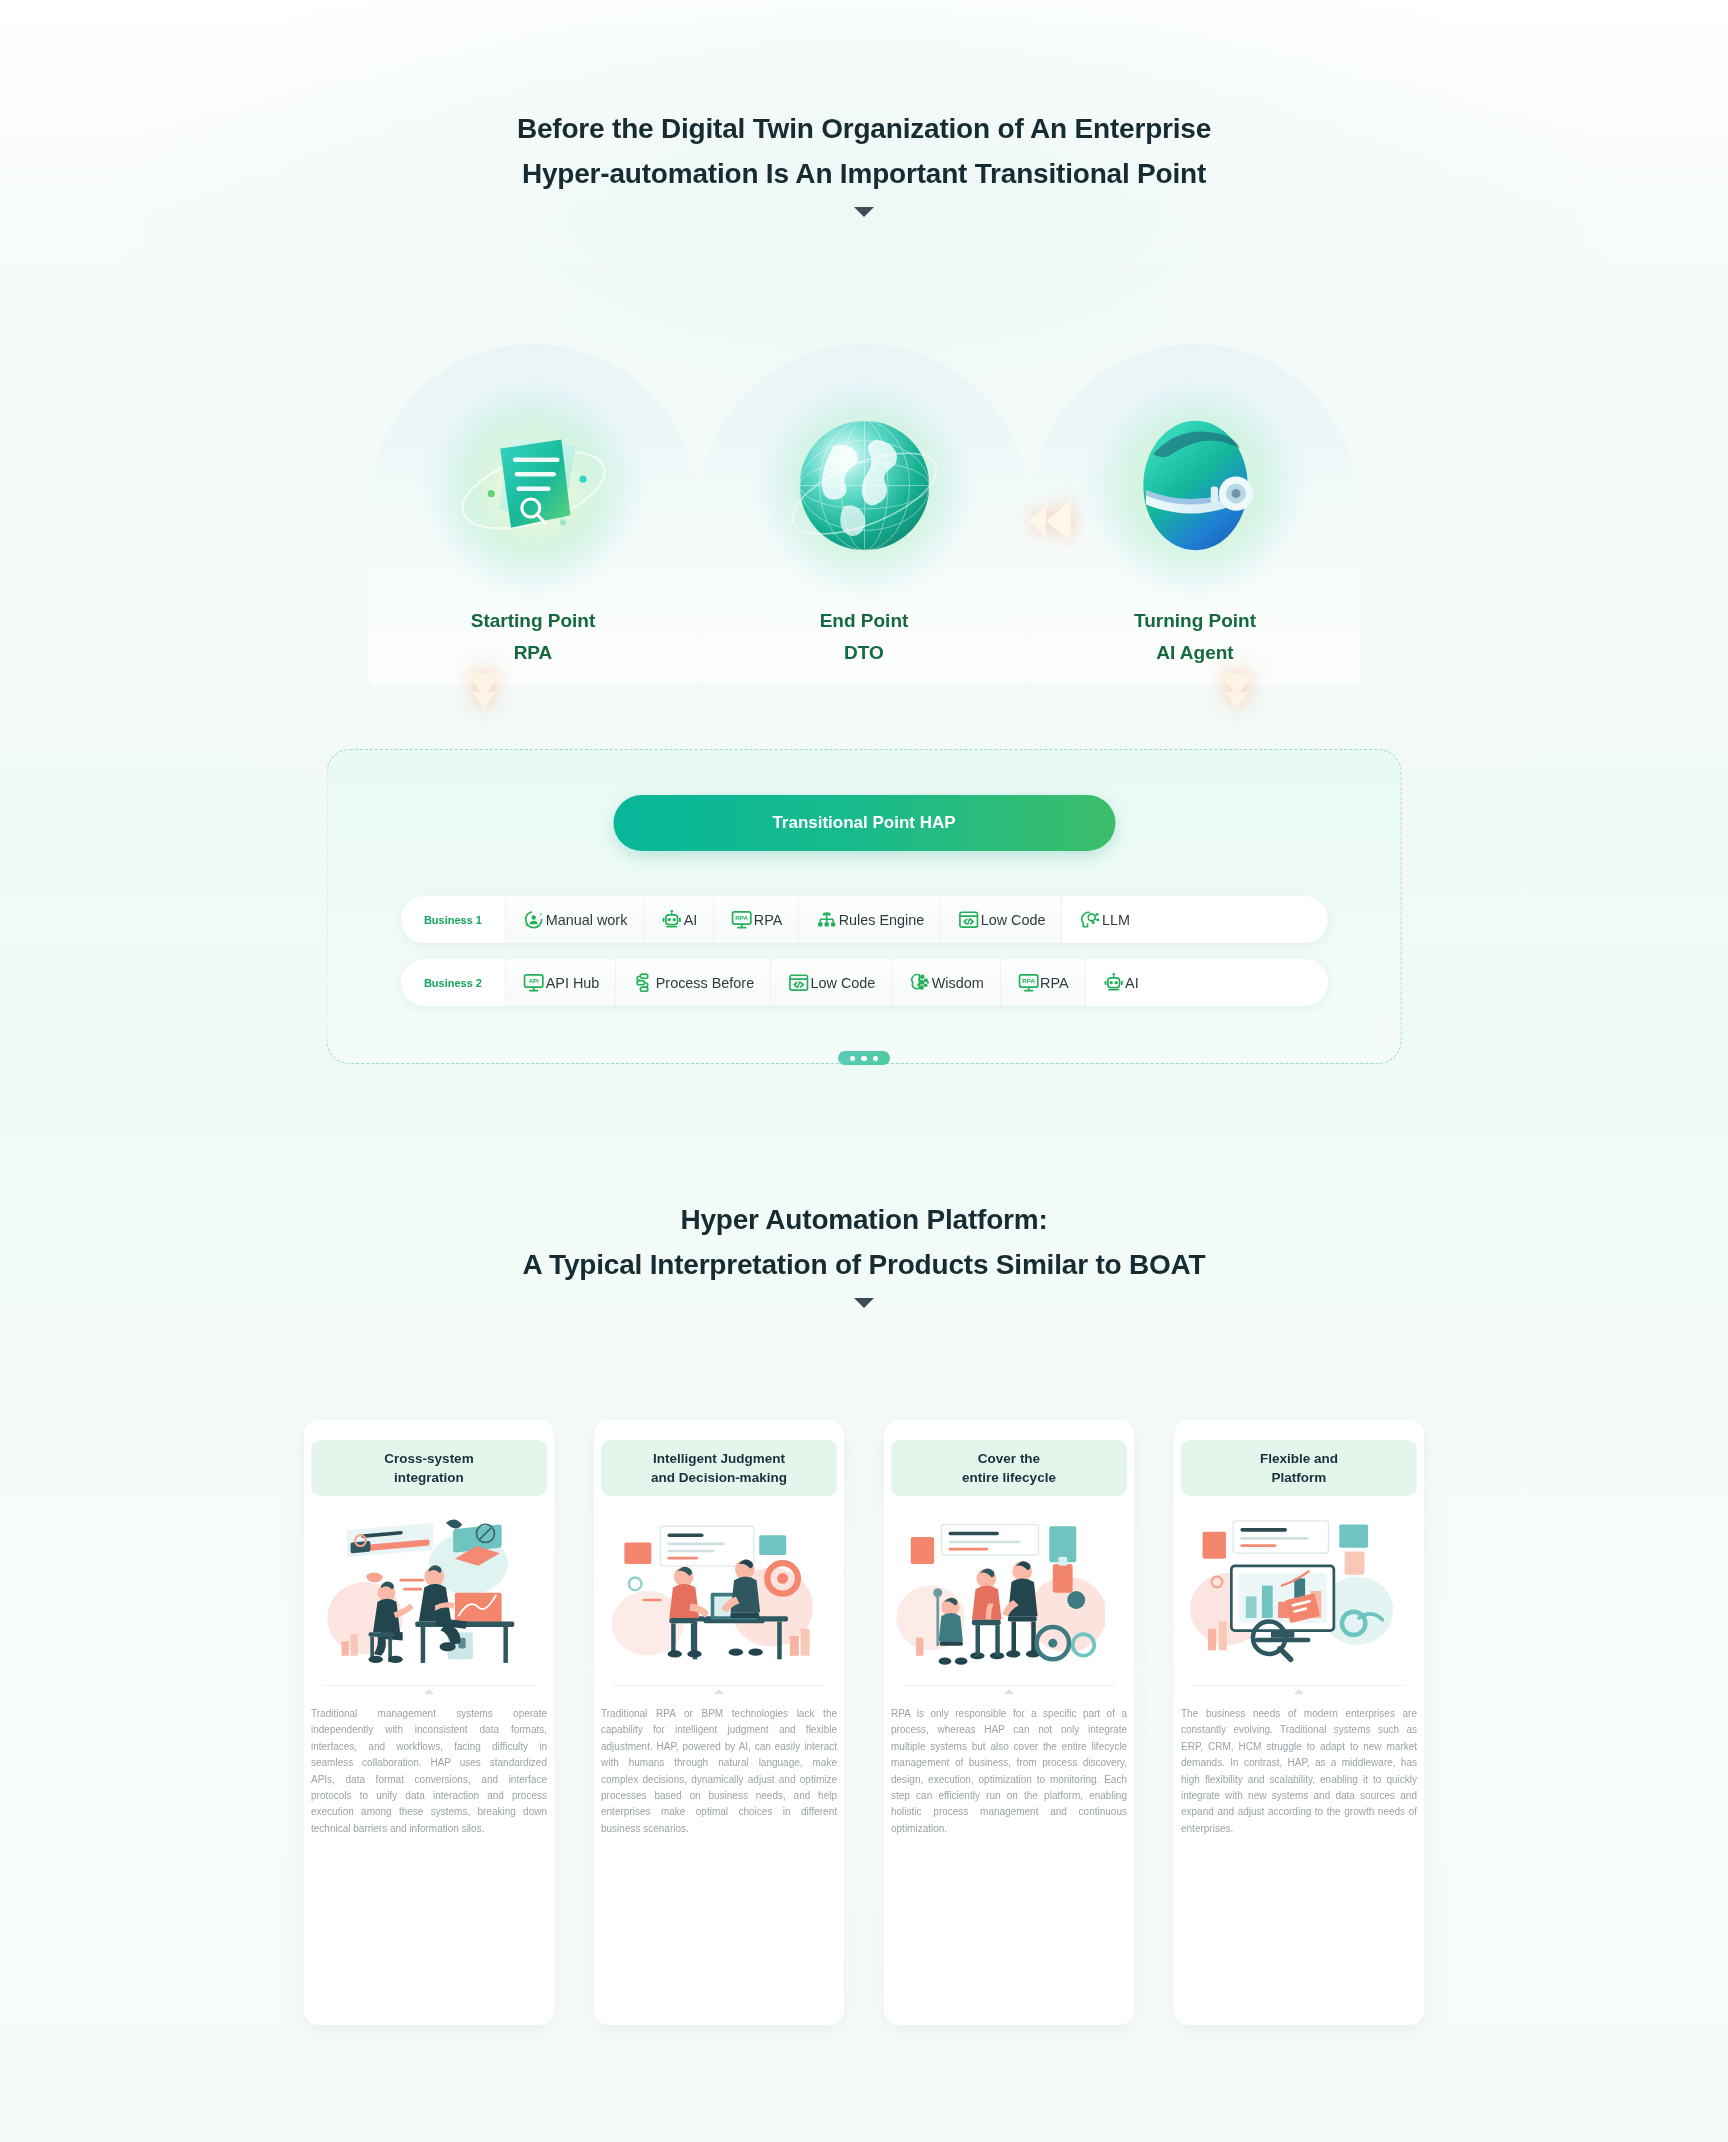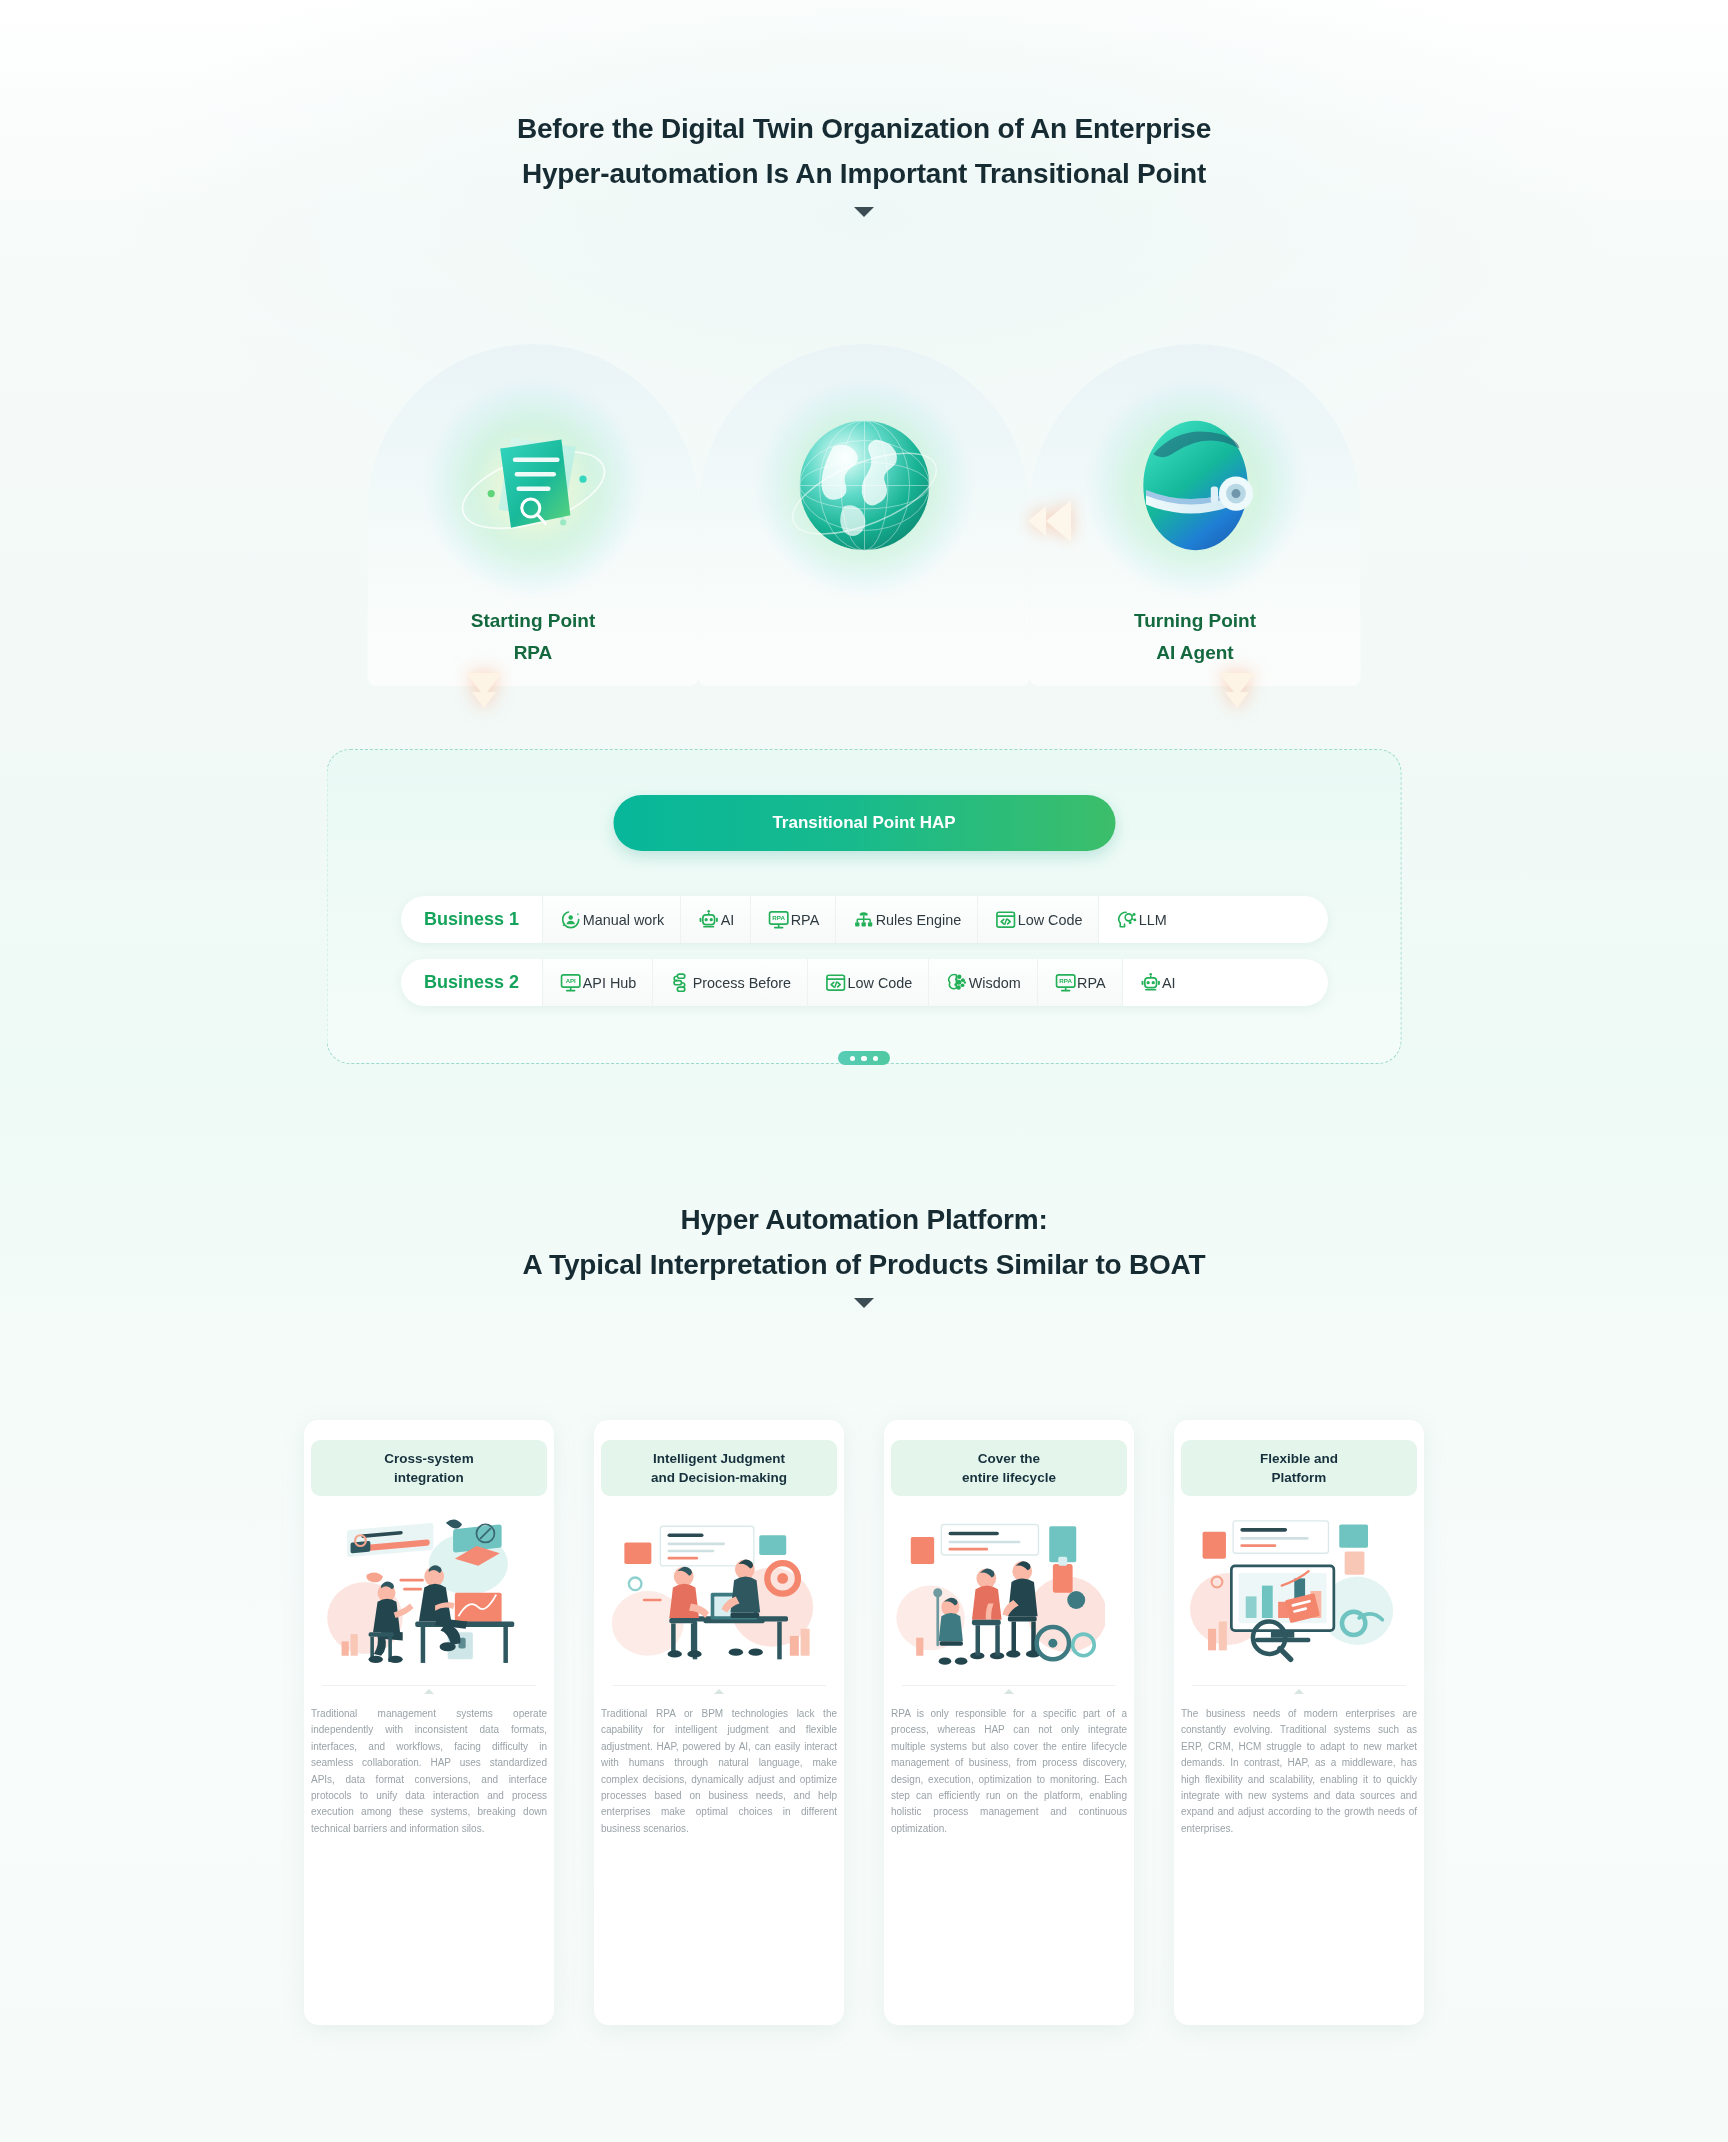--- a/index.html
+++ b/index.html
@@ -172,21 +172,21 @@
     border-radius: 23.4px;
     display: flex;
     align-items: stretch;
     box-shadow: 0 2.7px 10.8px rgba(90,150,140,0.10);
     overflow: hidden;
   }
   #biz-row-1 { top: 146px; width: 927px; }
   #biz-row-2 { top: 209px; width: 927px; }
   .biz-name {
     display: flex; align-items: center; justify-content: center;
-    font-size: 18px; font-weight: bold; color: #14a35b;
+    font-size: 11px; font-weight: bold; color: #14a35b;
     padding: 0 23.4px;
     white-space: nowrap;
   }
   .tag {
     display: flex; align-items: center; gap: 0;
     padding: 0 16px;
     font-size: 14.4px;
     color: #2f3a40;
     white-space: nowrap;
     border-left: 0.9px solid #eef2f1;
@@ -335,20 +335,24 @@
           <ellipse cx="95" cy="95" rx="26" ry="72"></ellipse>
           <ellipse cx="95" cy="95" rx="50" ry="72"></ellipse>
           <line x1="23" y1="95" x2="167" y2="95"></line>
           <line x1="95" y1="23" x2="95" y2="167"></line>
         </g>
         <path d="M60 52 q14 -6 24 4 q8 10 -2 18 q-12 8 -8 20 q4 12 -8 16 q-14 4 -18 -10 q-4 -18 12 -48 Z" fill="#ffffff" opacity="0.78"></path>
         <path d="M108 44 q16 2 22 14 q4 12 -6 18 q-10 6 -6 16 q6 14 -6 22 q-12 8 -18 -4 q-6 -14 4 -28 q8 -12 2 -24 q-4 -10 8 -14 Z" fill="#ffffff" opacity="0.78"></path>
         <path d="M72 118 q12 -4 20 6 q8 12 0 22 q-10 10 -20 0 q-8 -12 0 -28 Z" fill="#ffffff" opacity="0.7"></path>
         <ellipse cx="95" cy="104" rx="85" ry="34" fill="none" stroke="#ffffff" stroke-width="1.6" opacity="0.55" transform="rotate(-22 95 104)"></ellipse>
       </svg>
+      <div class="point-label">
+        <div>End Point</div>
+        <div>DTO</div>
+      </div>
     </div>
 
     <div class="point-card">
       <div class="glow"></div>
       <svg class="point-illus" viewBox="0 0 190 190">
         <defs>
           <linearGradient id="gHead" x1="0.2" y1="0" x2="0.85" y2="1">
             <stop offset="0%" stop-color="#3ee0c2"></stop>
               <stop offset="45%" stop-color="#15b79b"></stop>
             <stop offset="78%" stop-color="#1f7fd4"></stop>

